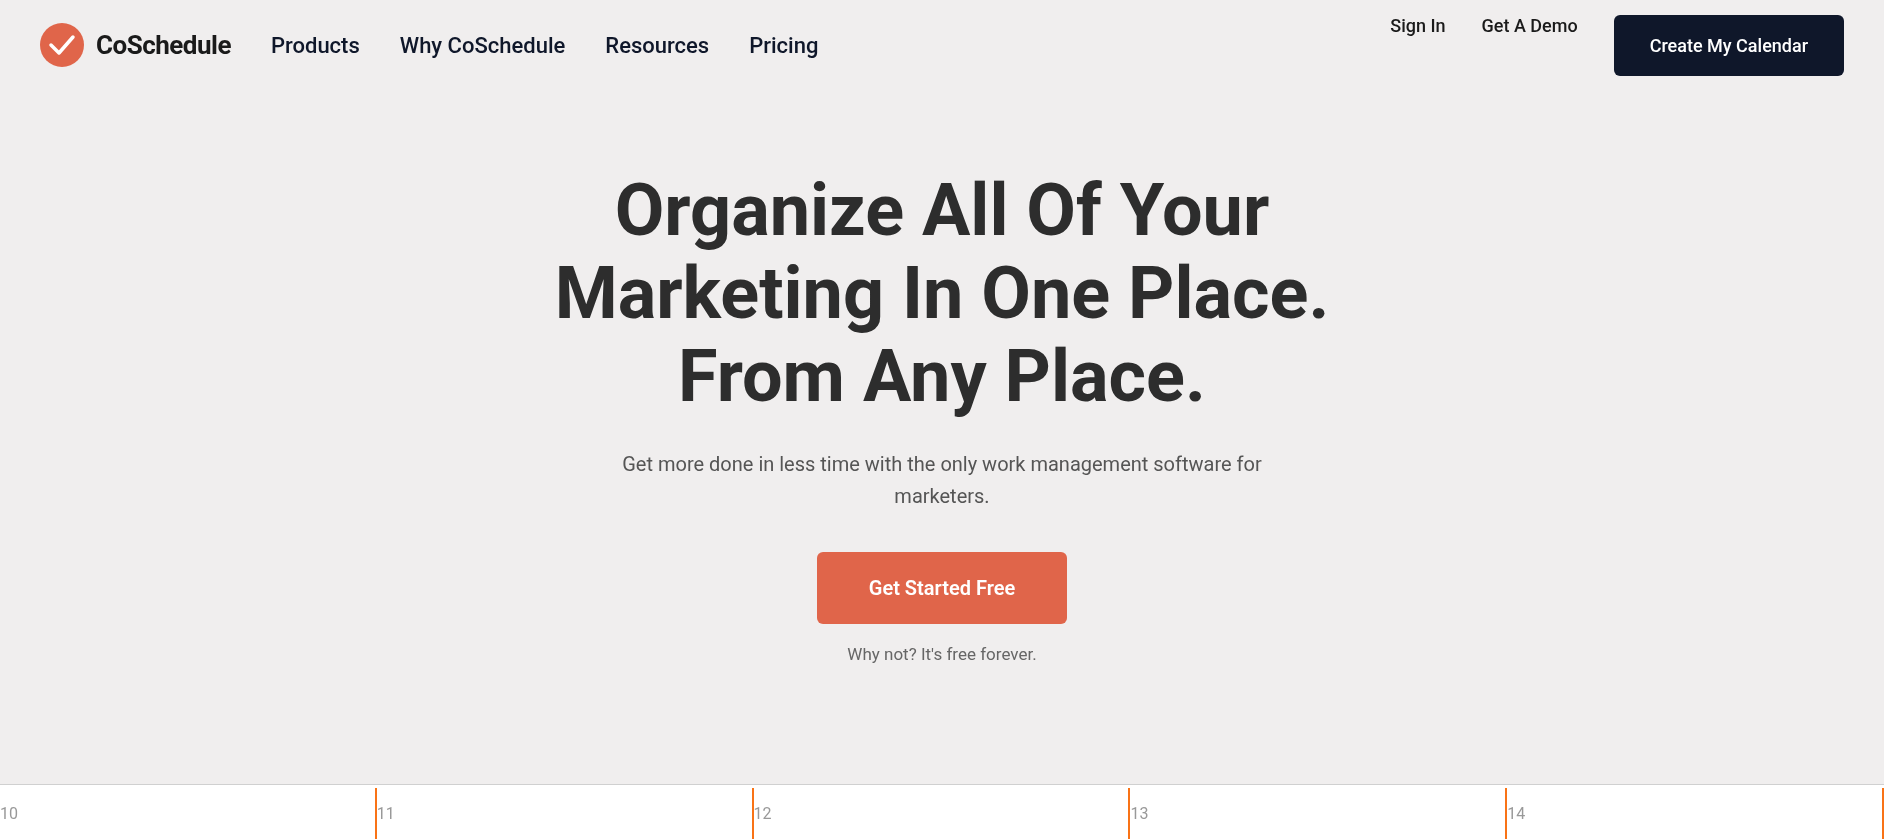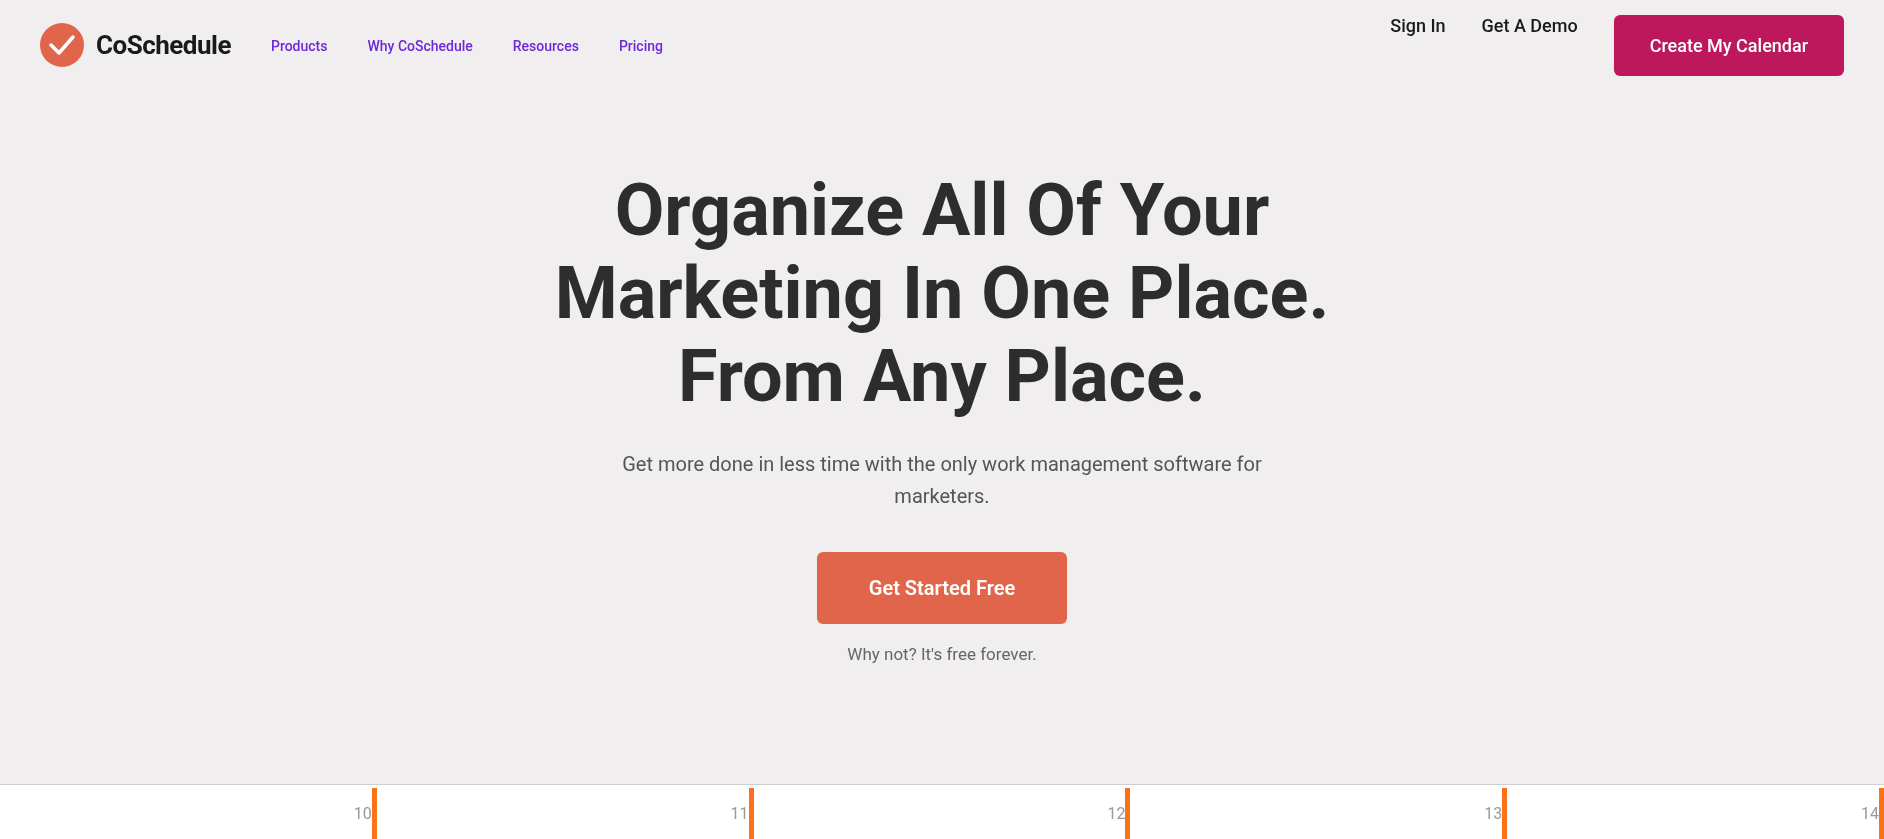--- a/index.html
+++ b/index.html
@@ -52,41 +52,41 @@
 
     .nav-links {
       display: flex;
       align-items: center;
       gap: 40px;
       list-style: none;
     }
 
     .nav-links li a {
       text-decoration: none;
-      color: #6d28d9;
-      font-size: 14px;
+      color: #0f172a;
+      font-size: 22px;
       font-weight: 500;
       text-align: right;
     }
 
     .nav-right {
       display: flex;
       align-items: flex-start;
       gap: 36px;
     }
 
     .nav-right a {
       text-decoration: none;
       color: #1a1a1a;
       font-size: 18px;
       font-weight: 500;
     }
 
     .btn-create {
-      background-color: #be185d;
+      background-color: #0f172a;
       color: #ffffff !important;
       padding: 20px 36px;
       border-radius: 6px;
       font-size: 18px;
       font-weight: 600;
       text-decoration: none;
       white-space: nowrap;
     }
 
     
@@ -145,25 +145,25 @@
       width: 100%;
     }
 
     .calendar-dates {
       display: flex;
       width: 100%;
     }
 
     .calendar-date-cell {
       flex: 1;
-      text-align: right;
+      text-align: left;
       font-size: 16px;
       color: #999999;
       font-weight: 400;
-      border-right: 5px solid #f97316;
+      border-right: 2px solid #f97316;
       padding: 16px 0;
     }
 
     .calendar-date-cell:first-child {
       border-left: none;
     }
 
     
     .page-wrapper {
       position: relative;

